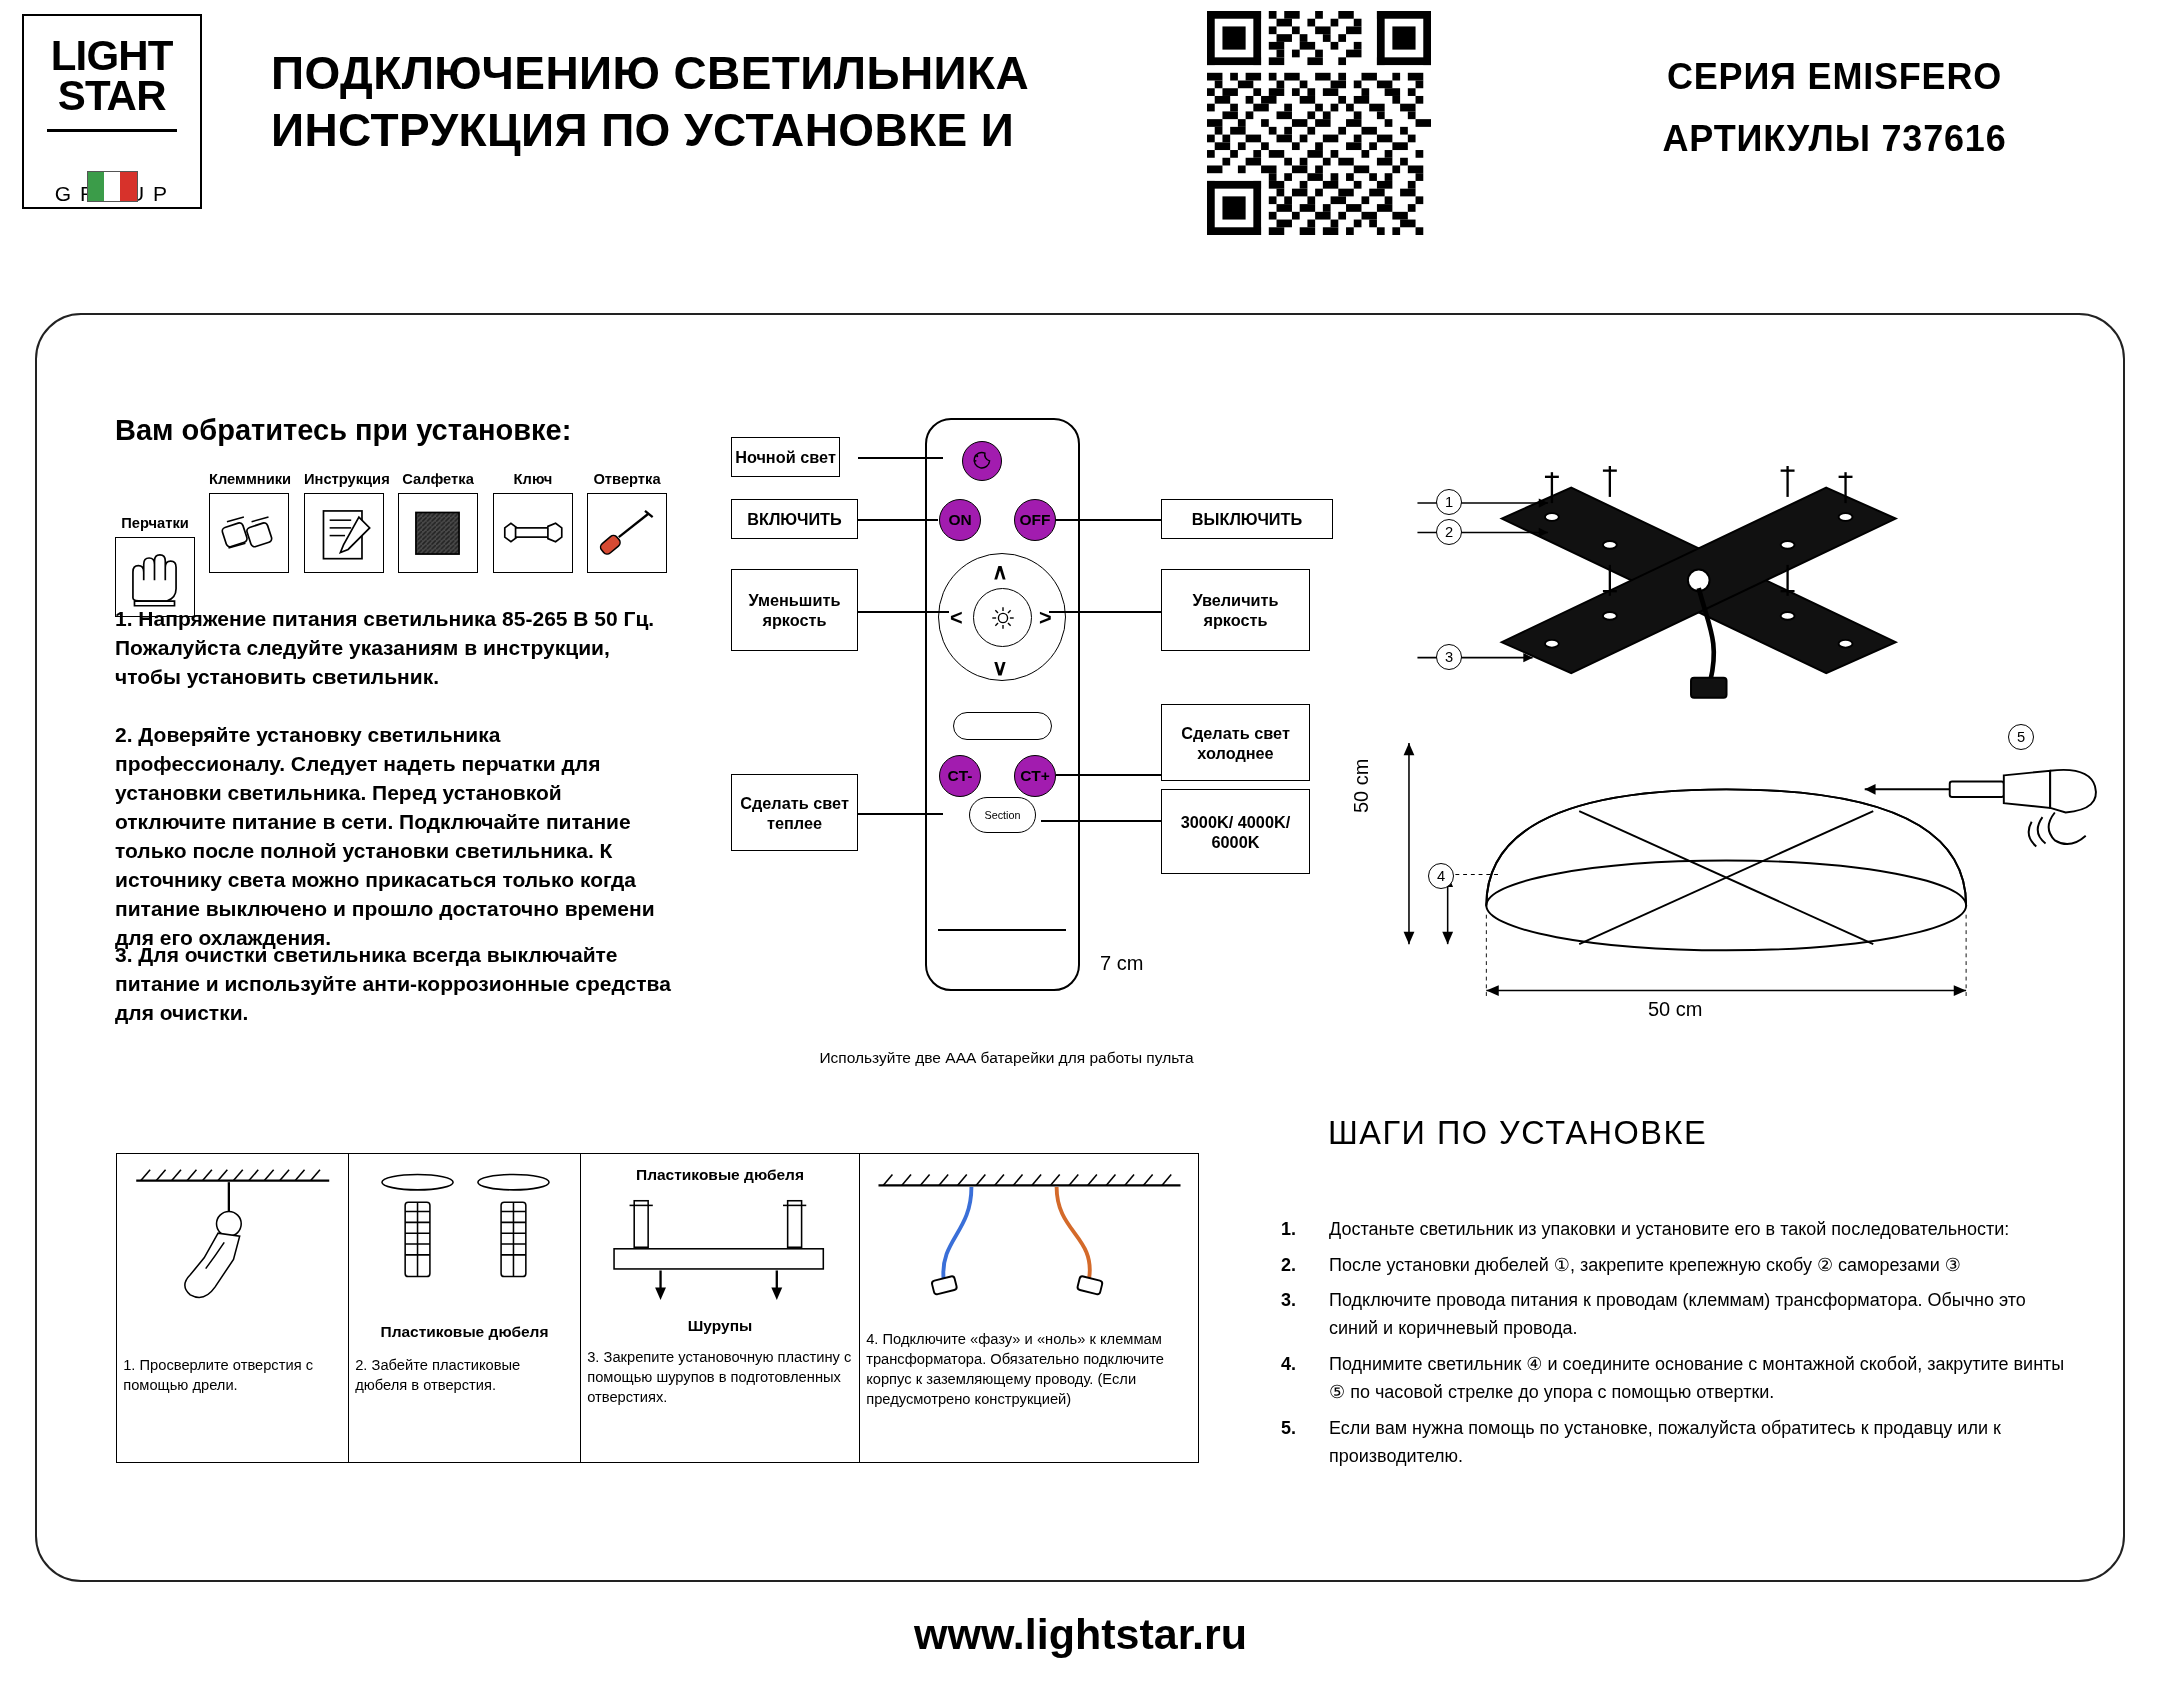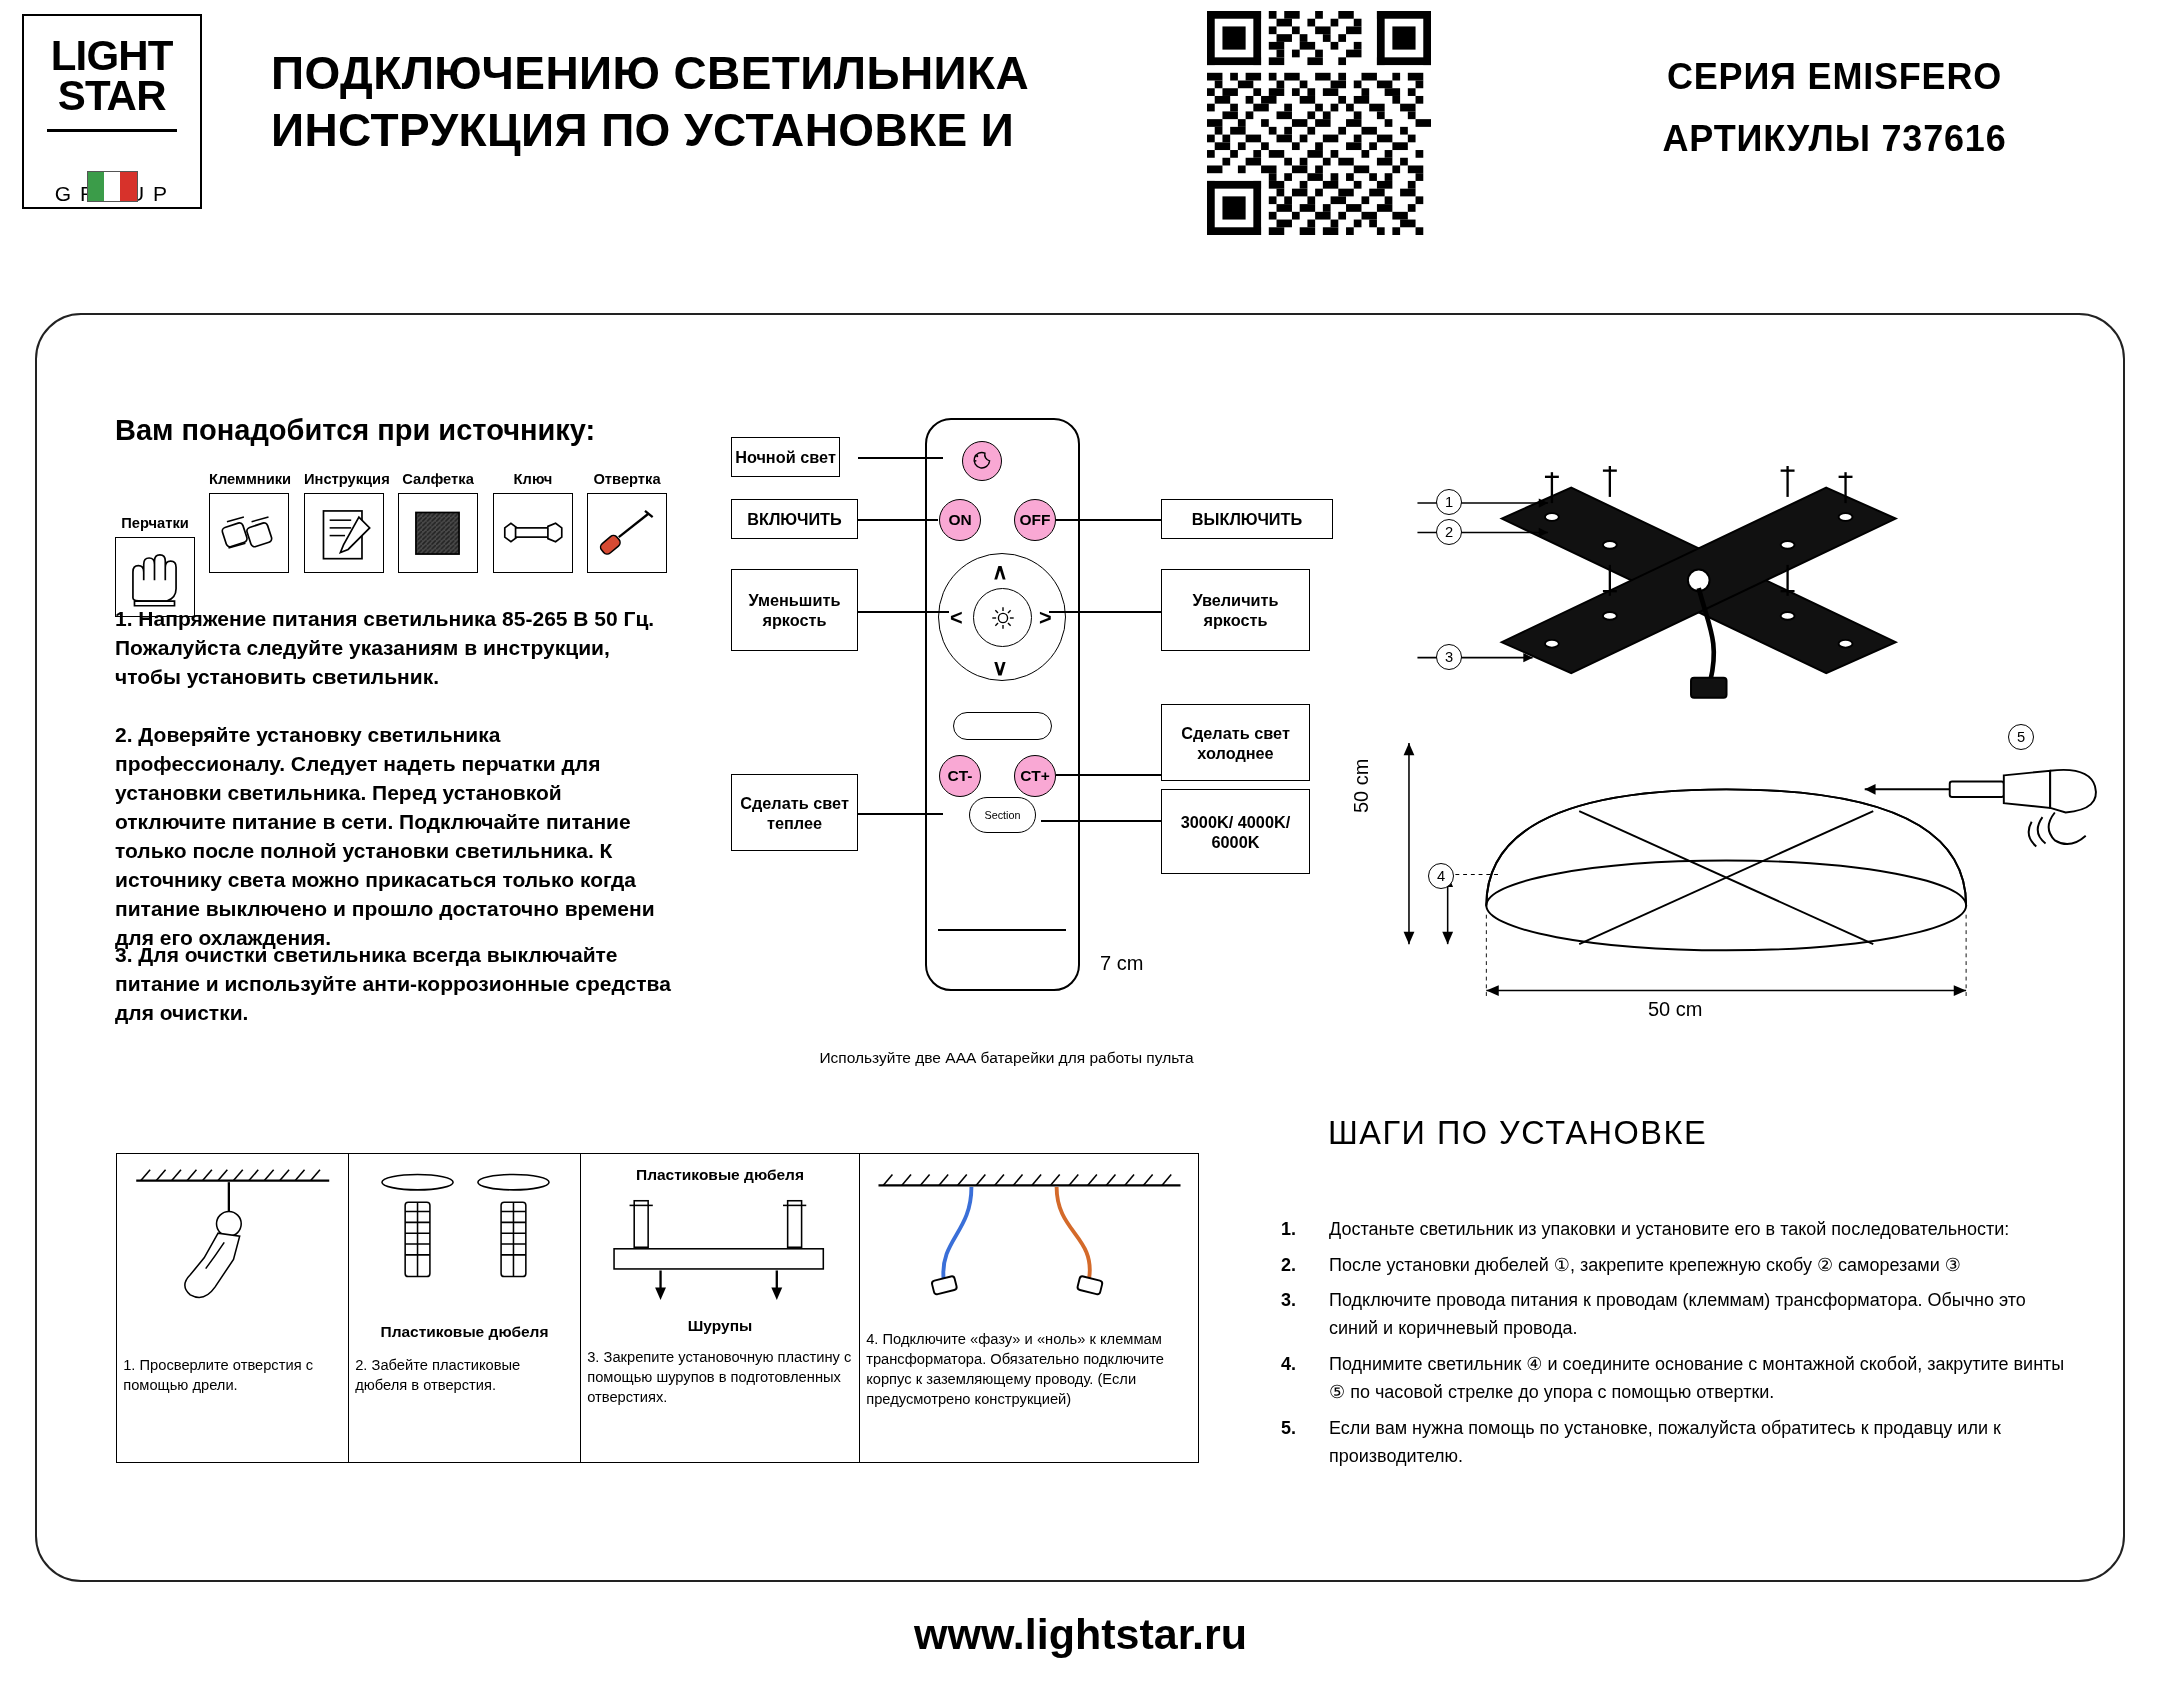--- a/index.html
+++ b/index.html
@@ -161,21 +161,21 @@
   .rbtn {
     position: absolute;
     border: 1.9px solid #000;
     border-radius: 50%;
     box-sizing: border-box;
     text-align: center;
     font-size: 15.5px;
     font-weight: bold;
     line-height: 1;
     display: flex; align-items: center; justify-content: center;
-    background: #f9a8d4;
+    background: #a21caf;
   }
   .rround {
     position: absolute;
     left: 938px; top: 553px;
     width: 128px; height: 128px;
     border: 1.9px solid #000;
     border-radius: 50%;
     box-sizing: border-box;
   }
   .rcenter {
@@ -550,21 +550,21 @@
     </g>
   </svg>
 
   <div class="header-right">
     <div>СЕРИЯ EMISFERO</div>
     <div>АРТИКУЛЫ 737616</div>
   </div>
 
   <div class="main-frame"></div>
 
-  <div class="need-title">Вам понадобится при источнику:</div>
+  <div class="need-title">Вам обратитесь при установке:</div>
 
   <div class="tools-row">
 
     <div class="tool" style="left:0px;margin-top:44px;">
       <span class="lbl">Перчатки</span>
       <div class="bx">
         <svg viewBox="0 0 100 100" width="77" height="77">
           <path d="M22 78 L22 44 Q22 36 29 36 Q36 36 36 44 L36 55 L36 34 Q36 26 43 26 Q50 26 50 34 L50 55 L50 30 Q50 22 57 22 Q64 22 64 30 L64 55 L64 38 Q64 30 71 30 Q78 30 78 38 L78 66 Q78 78 66 82 L34 82 Q22 82 22 78 Z" fill="#fff" stroke="#000" stroke-width="2.2"></path>
           <path d="M24 82 L76 82 L76 88 L24 88 Z" fill="#fff" stroke="#000" stroke-width="2.2"></path>
         </svg>

